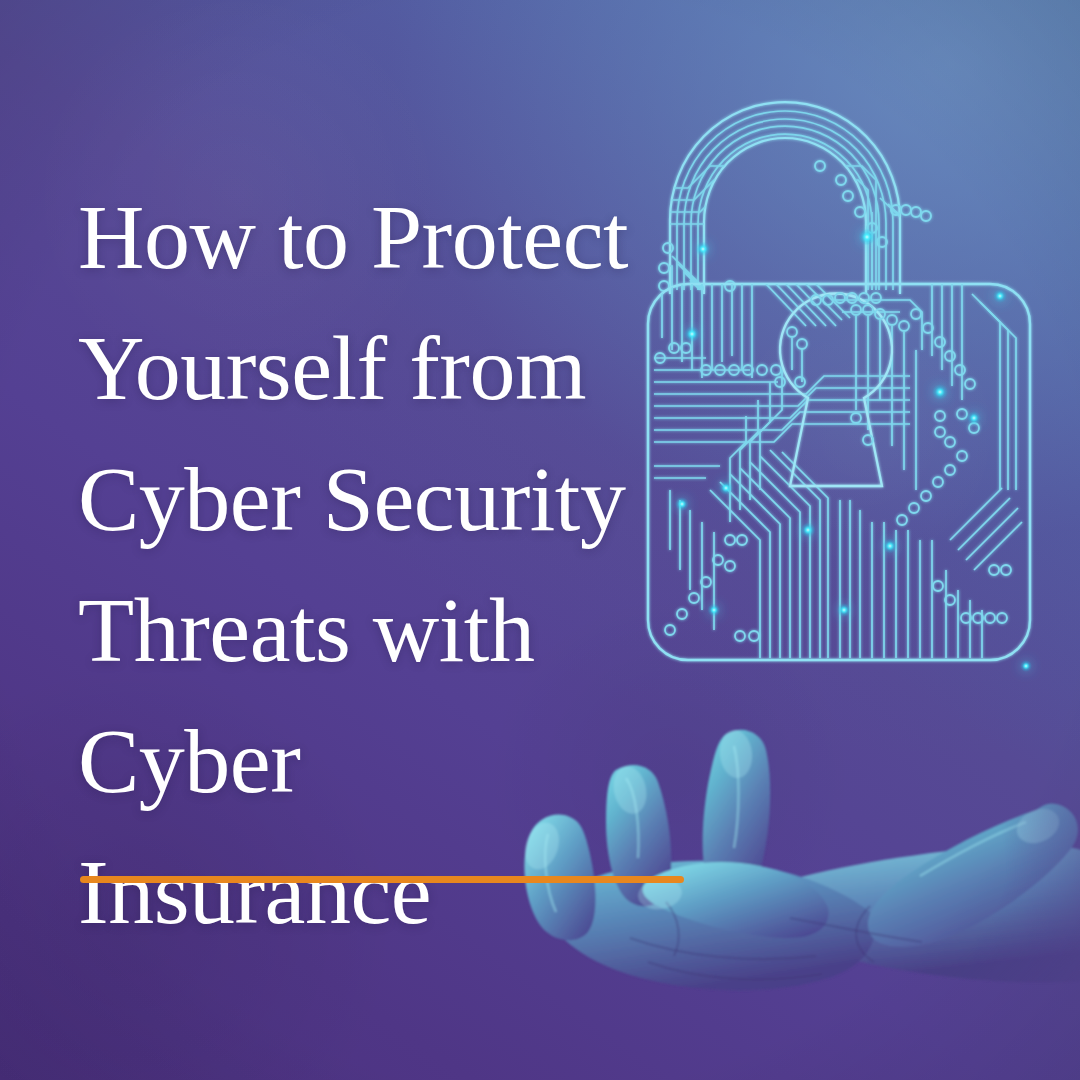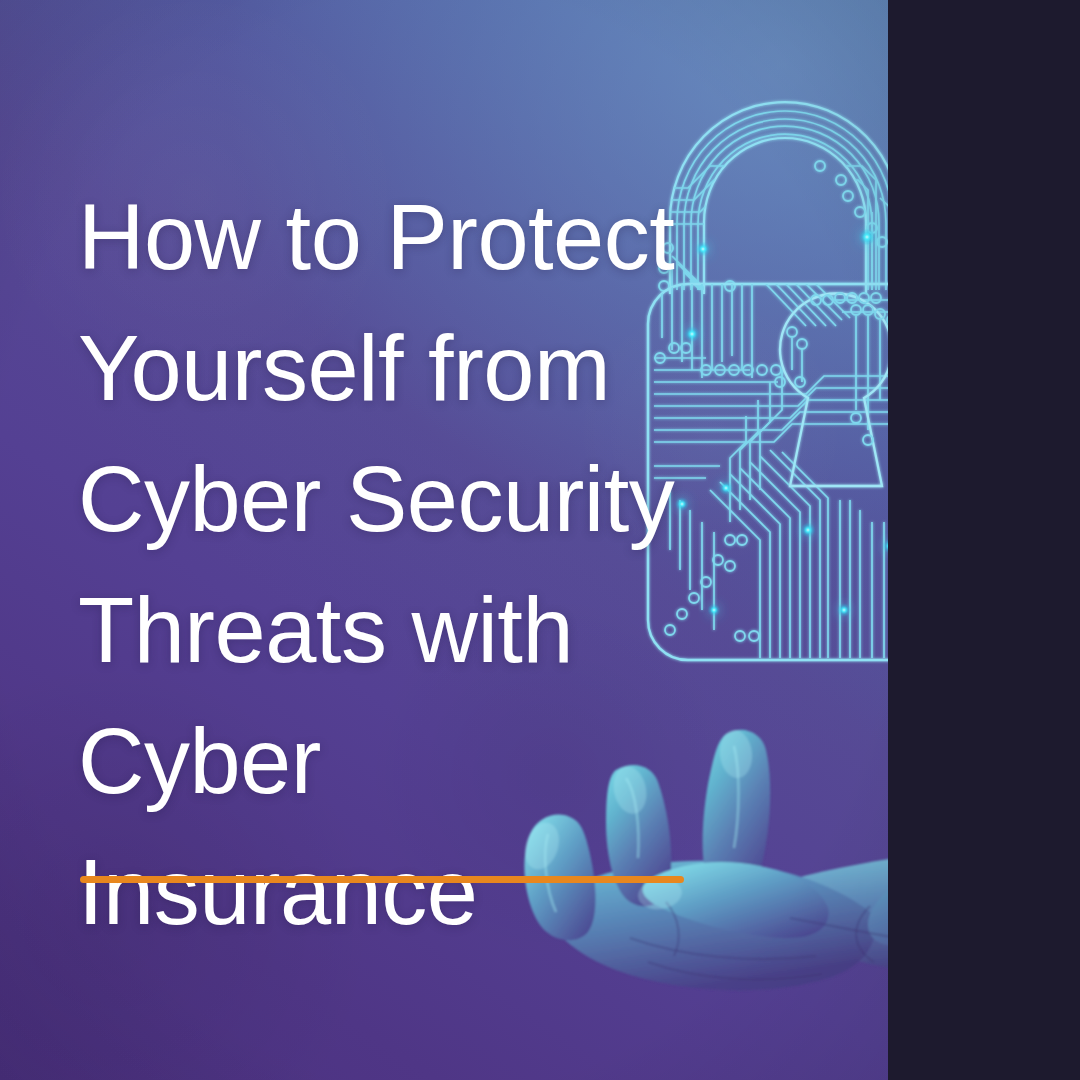--- a/index.html
+++ b/index.html
@@ -3,24 +3,24 @@
 <meta charset="utf-8">
 <title>Cyber Insurance Social Card</title>
 <style>
   html, body {
     margin: 0;
     padding: 0;
     background: #1d1a2e;
   }
   #canvas {
     position: relative;
-    width: 888px;
+    width: 1080px;
     height: 1080px;
     overflow: hidden;
-    font-family: Liberation Sans, sans-serif;
+    font-family: Liberation Serif, serif;
     
     background:
       radial-gradient(ellipse 820px 700px at 88% 6%,
         rgba(120,160,205,0.55) 0%,
         rgba(110,148,196,0.30) 38%,
         rgba(90,120,180,0.05) 68%,
         rgba(0,0,0,0) 100%),
       linear-gradient(35deg,
         #4b3080 0%,
         #4f3686 18%,

